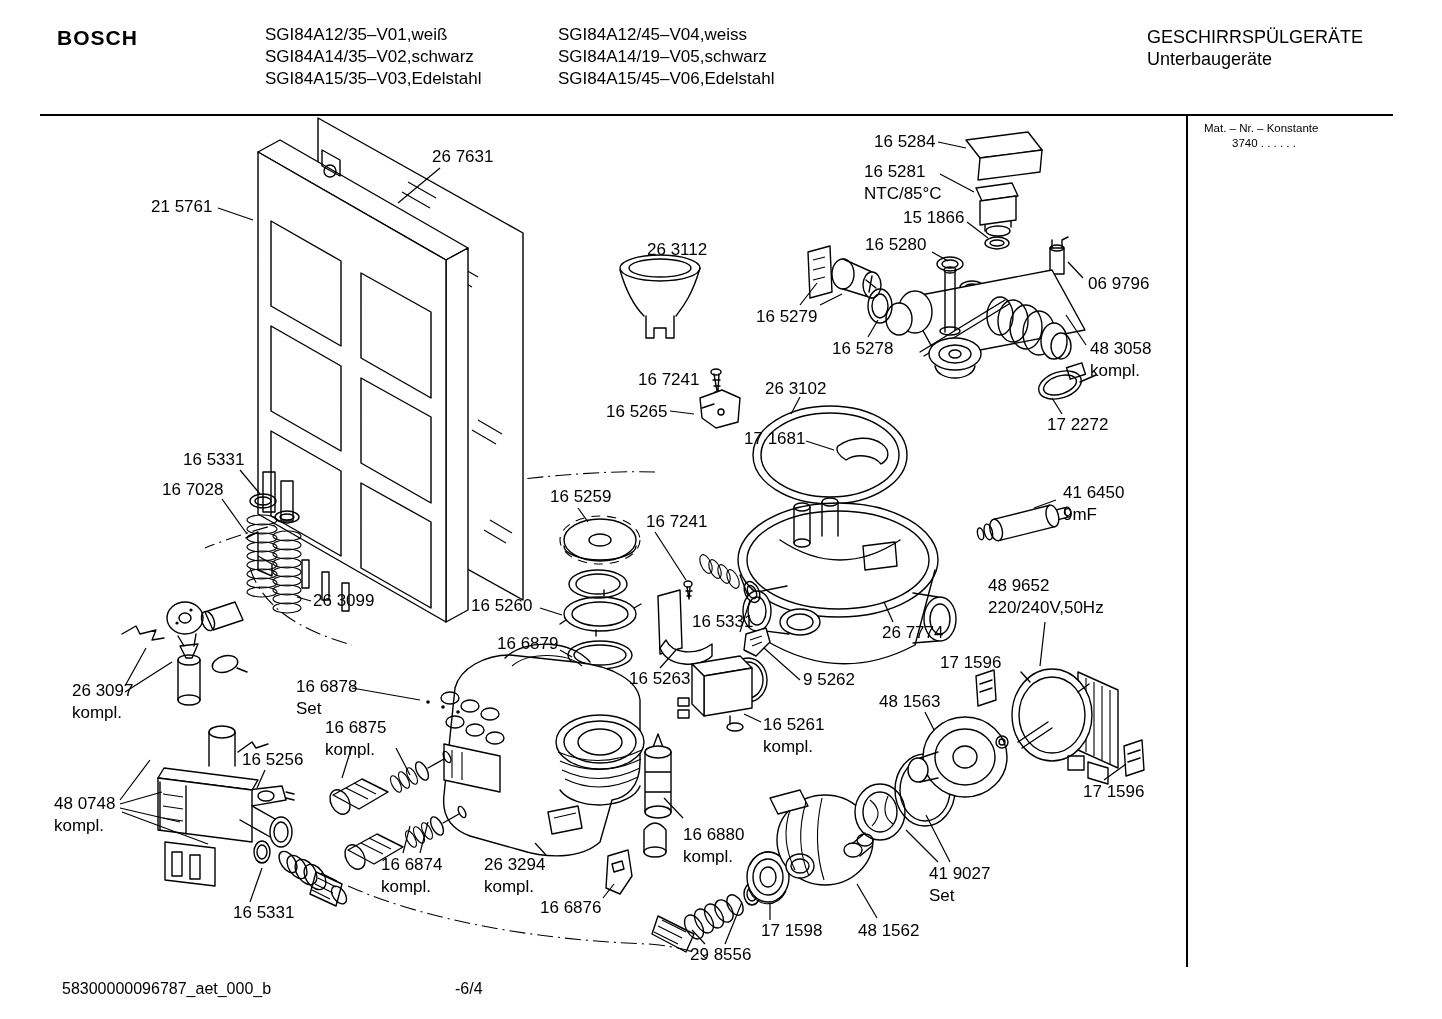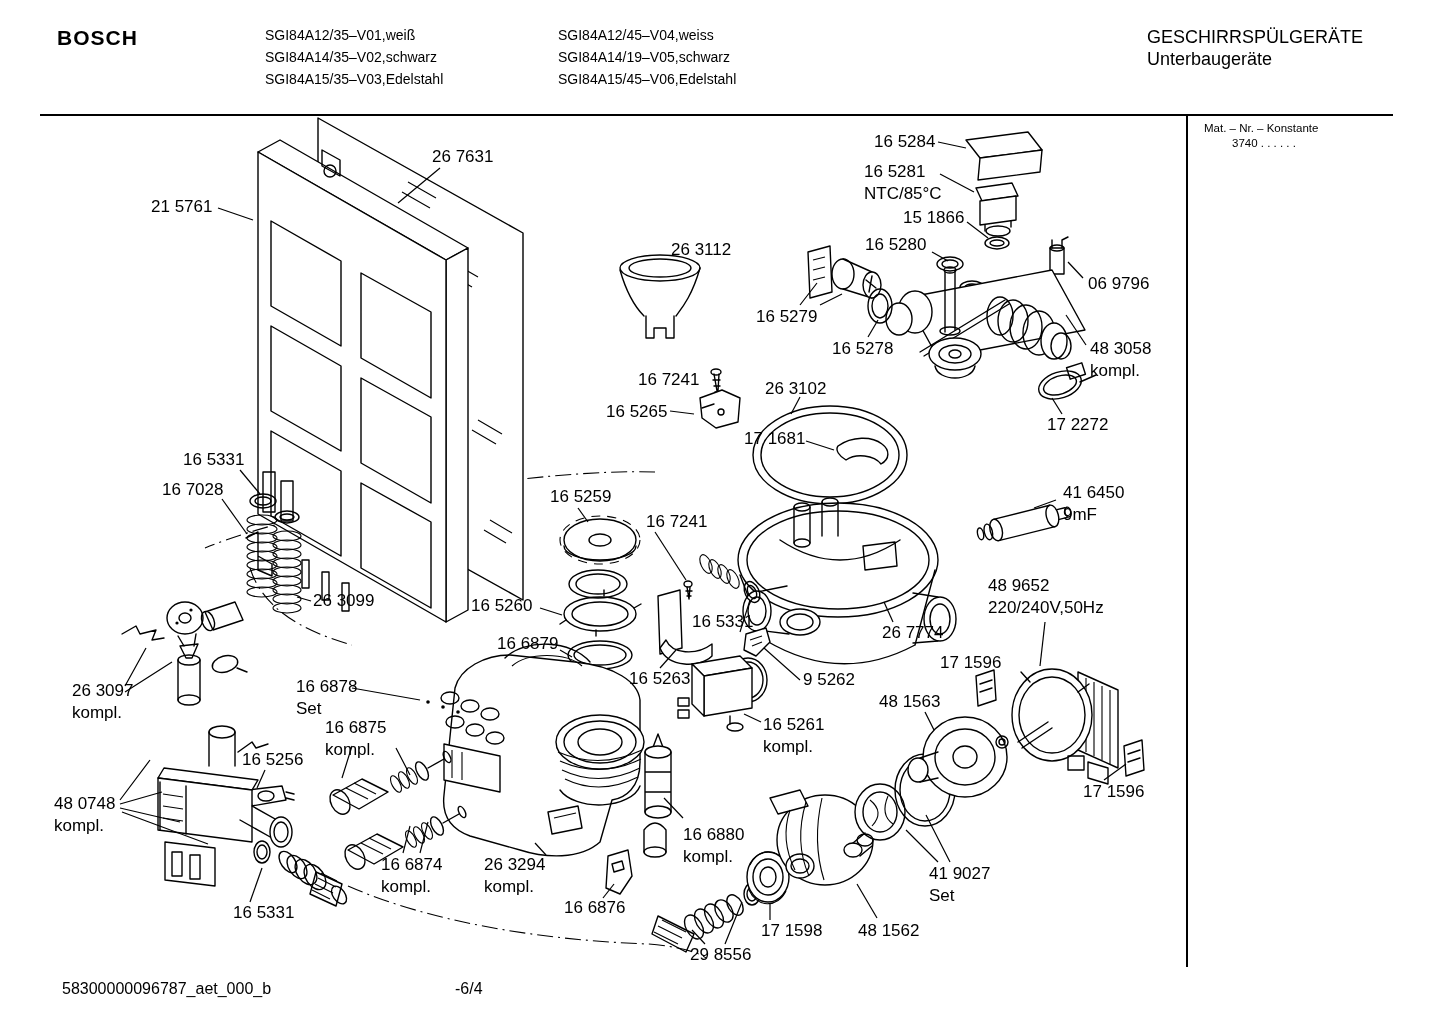--- a/index.html
+++ b/index.html
@@ -1,20 +1,20 @@
 <!DOCTYPE html>
 <html><head>
 <meta charset="utf-8">
 <style>
   html,body{margin:0;padding:0;background:#e8e8e8;}
   .page{position:relative;width:1442px;height:1019px;background:#ffffff;overflow:hidden;
         font-family:"Liberation Sans",sans-serif;color:#000;}
   .abs{position:absolute;white-space:nowrap;}
   .brand{font-size:21px;font-weight:700;letter-spacing:1px;}
-  .models{font-size:14px;line-height:22px;}
+  .models{font-size:17px;line-height:22px;}
   .right-title{font-size:18px;line-height:22px;}
   .mat{font-size:11.5px;line-height:14px;}
   .footer{font-size:16px;}
   .hrule{position:absolute;background:#000;height:2px;}
   .vrule{position:absolute;background:#000;width:2px;}
   .plabel{position:absolute;font-size:17px;line-height:22px;white-space:nowrap;}
   svg{position:absolute;left:0;top:0;}
   svg *{vector-effect:non-scaling-stroke;}
   .ln{stroke:#000;fill:none;stroke-width:1.4;stroke-linecap:round;stroke-linejoin:round;}
   .lnw{stroke:#000;fill:#fff;stroke-width:1.4;stroke-linejoin:round;}
@@ -527,21 +527,21 @@
       <div class="plabel" style="left: 864px; top: 161px;">
         <div>16 5281</div>
         <div>NTC/85°C</div>
       </div>
       <div class="plabel" style="left: 903px; top: 207px;">
         <div>15 1866</div>
       </div>
       <div class="plabel" style="left: 865px; top: 234px;">
         <div>16 5280</div>
       </div>
-      <div class="plabel" style="left: 647px; top: 239px; margin-left: 24px;">
+      <div class="plabel" style="left: 647px; top: 239px;">
         <div>26 3112</div>
       </div>
       <div class="plabel" style="left: 1088px; top: 273px;">
         <div>06 9796</div>
       </div>
       <div class="plabel" style="left: 756px; top: 306px;">
         <div>16 5279</div>
       </div>
       <div class="plabel" style="left: 832px; top: 338px;">
         <div>16 5278</div>
@@ -643,21 +643,21 @@
         <div>kompl.</div>
       </div>
       <div class="plabel" style="left: 381px; top: 854px;">
         <div>16 6874</div>
         <div>kompl.</div>
       </div>
       <div class="plabel" style="left: 484px; top: 854px;">
         <div>26 3294</div>
         <div>kompl.</div>
       </div>
-      <div class="plabel" style="left: 540px; top: 897px; margin-left: 24px;">
+      <div class="plabel" style="left: 540px; top: 897px;">
         <div>16 6876</div>
       </div>
       <div class="plabel" style="left: 929px; top: 863px;">
         <div>41 9027</div>
         <div>Set</div>
       </div>
       <div class="plabel" style="left: 233px; top: 902px;">
         <div>16 5331</div>
       </div>
       <div class="plabel" style="left: 761px; top: 920px;">

